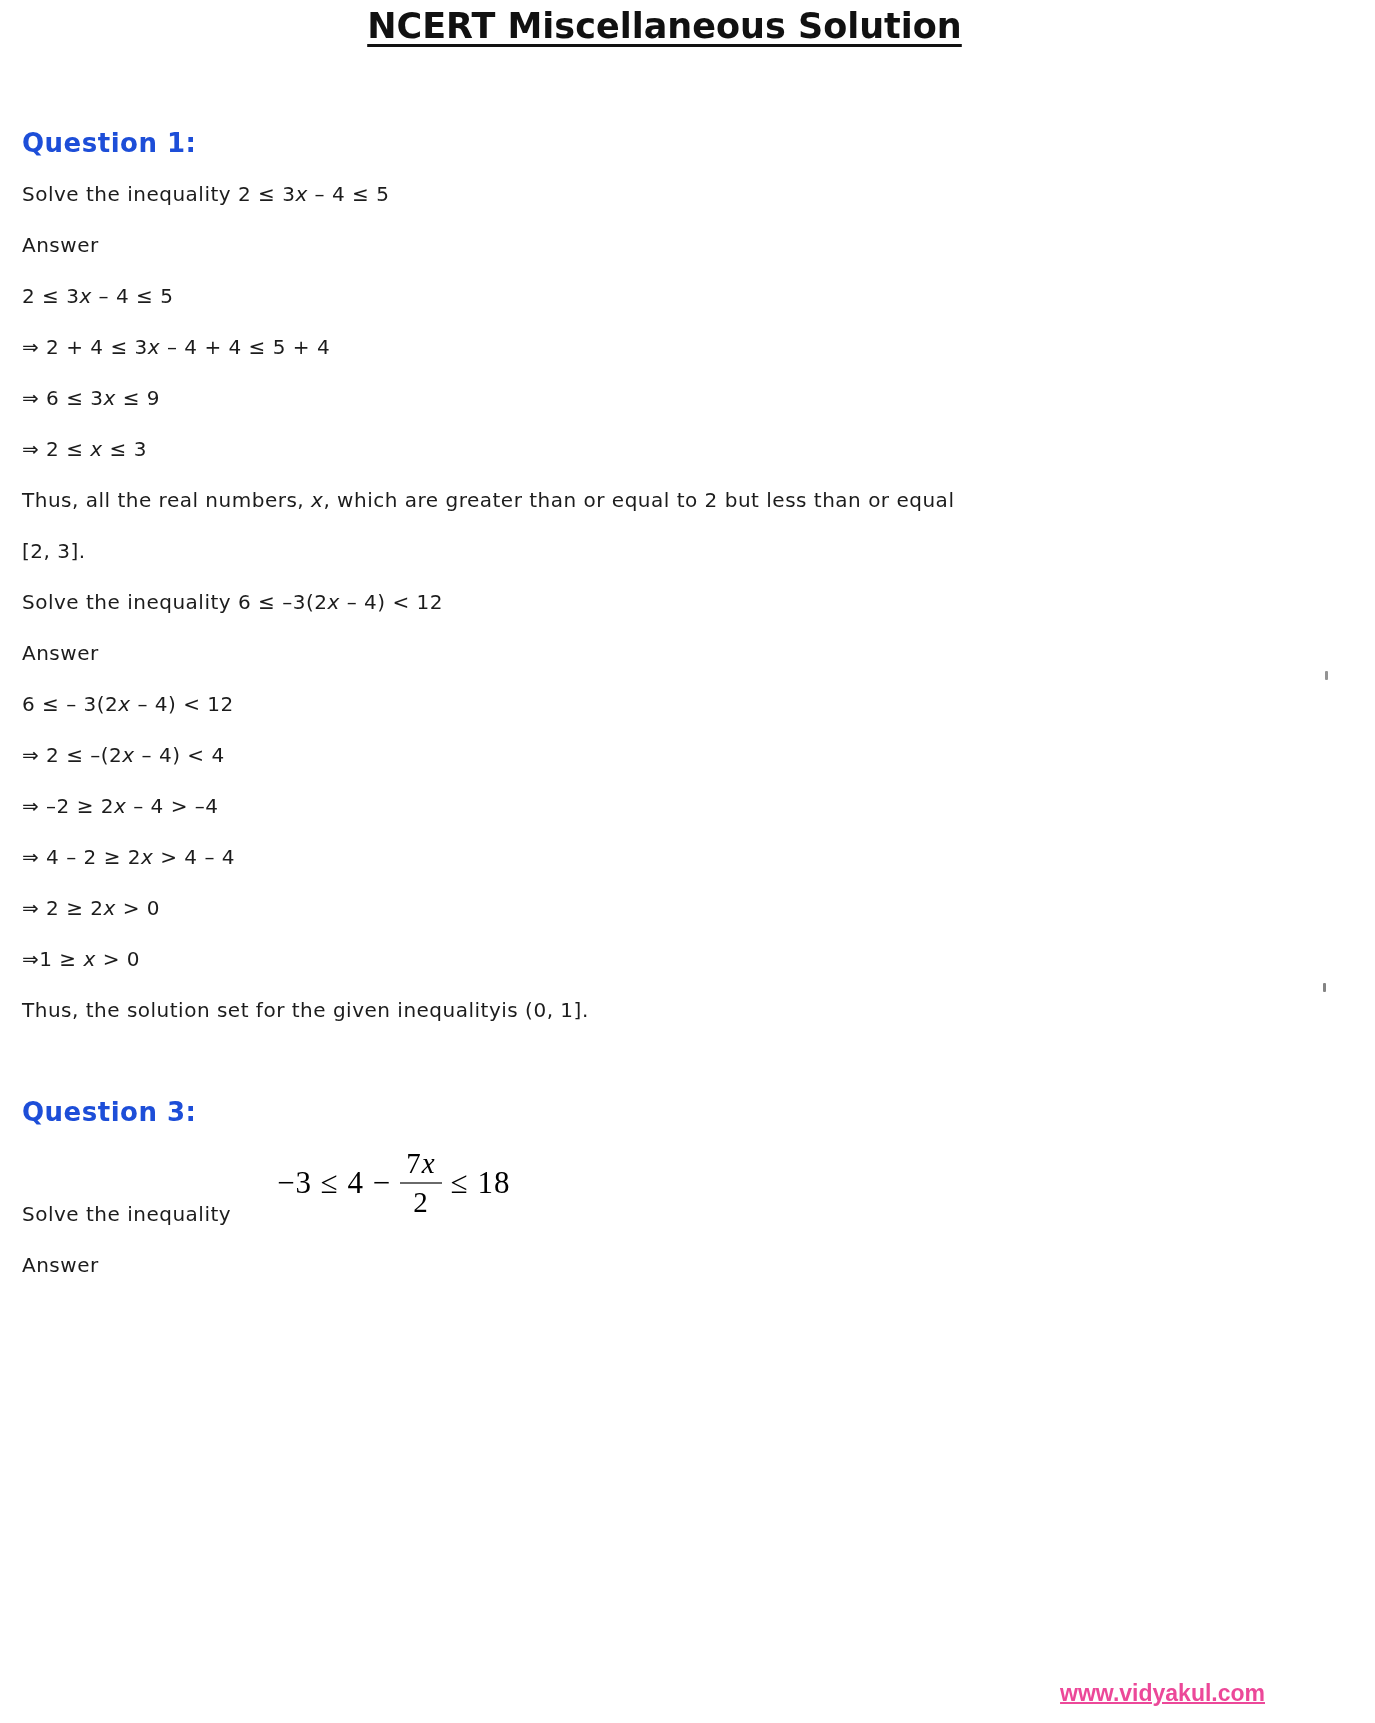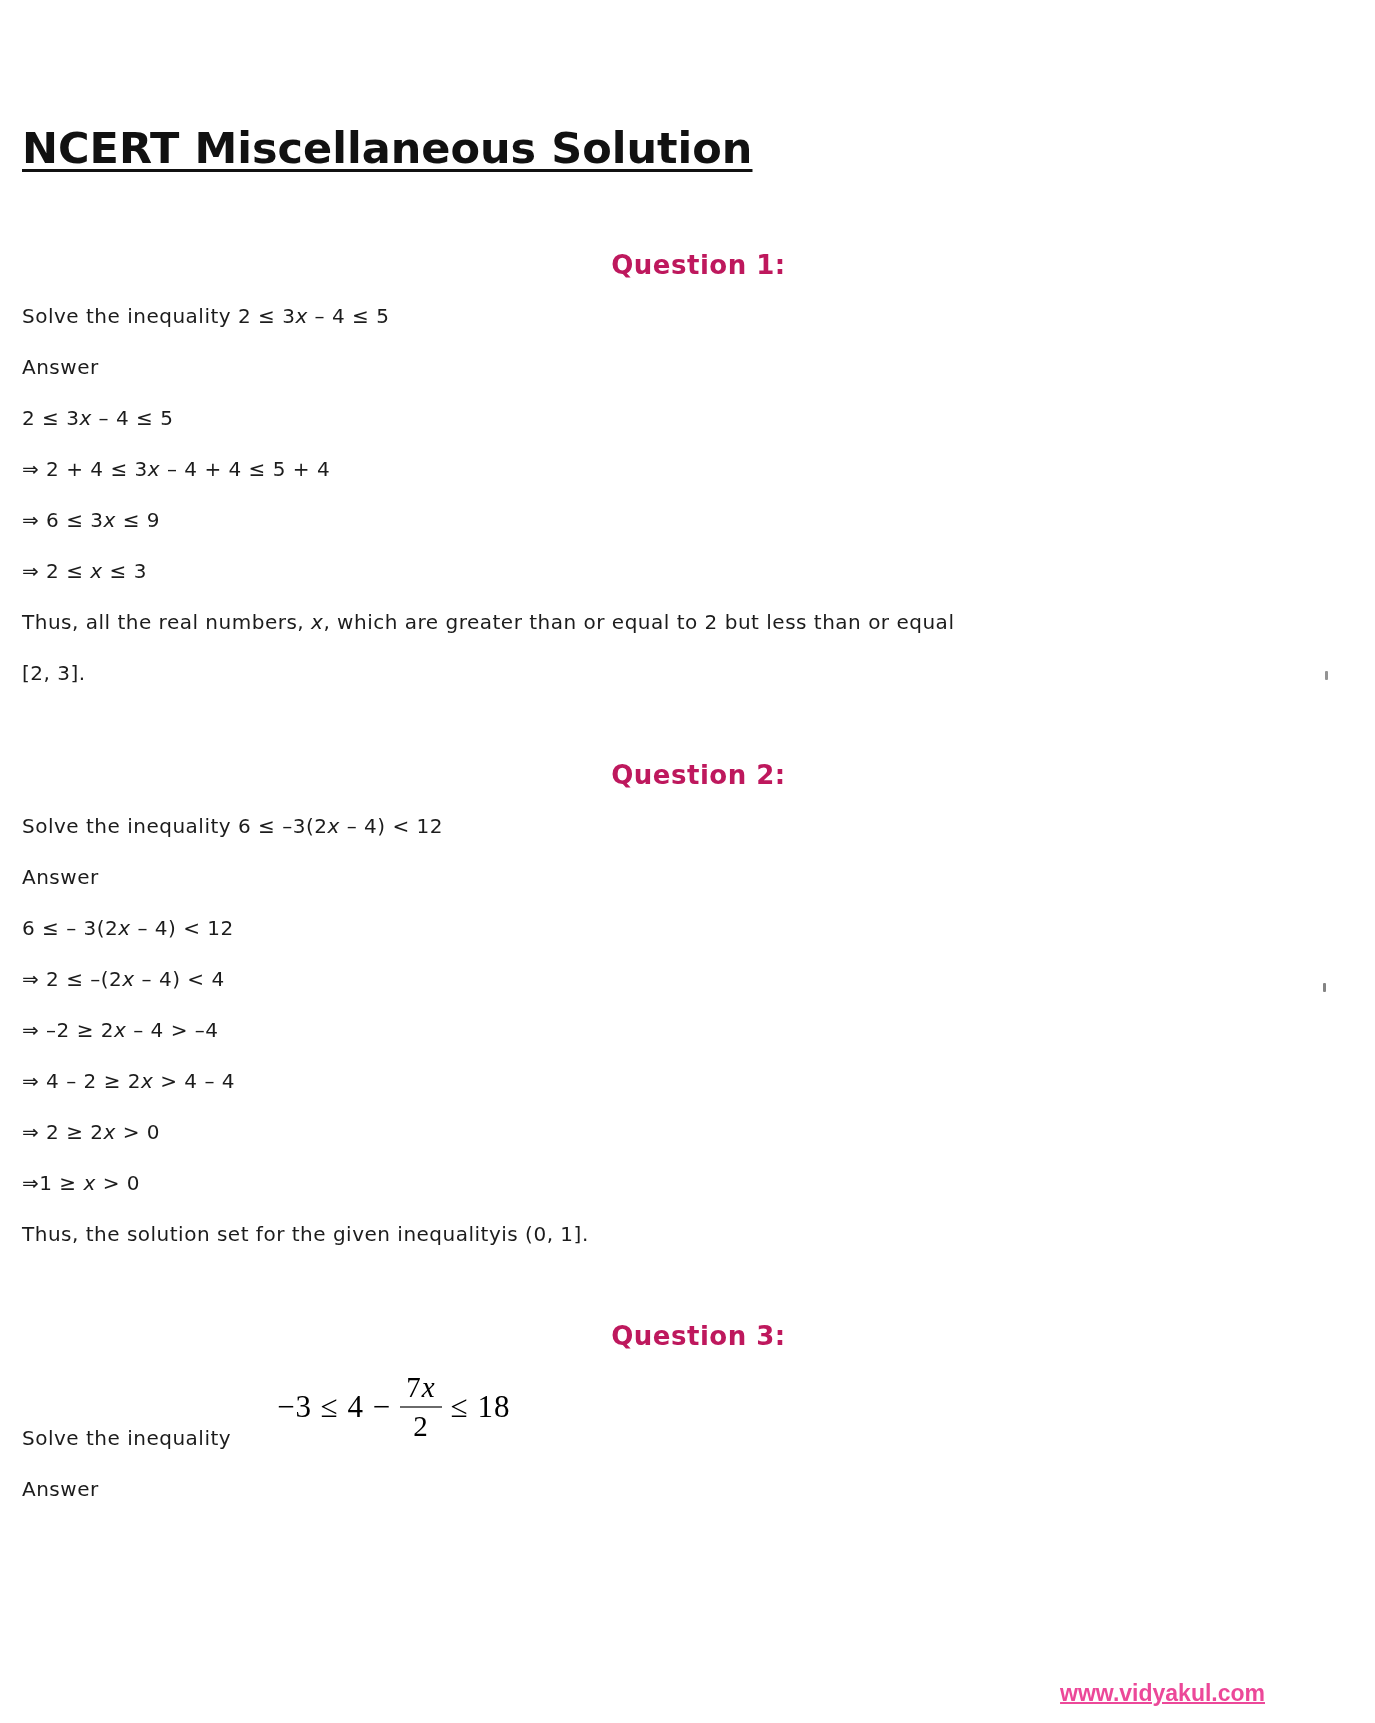--- a/index.html
+++ b/index.html
@@ -7,38 +7,37 @@
     width:1375px; height:1723px;
     background:#ffffff;
     font-family:"DejaVu Sans", sans-serif;
     color:#1c1c1c;
     position:relative;
     overflow:hidden;
   }
   .content { padding-left:22px; }
   .page-title {
     width:1285px;
-    padding-top:122px;
-    font-size:43px;
+    text-align:center;
+    font-size:35px;
     font-weight:bold;
     color:#111111;
     line-height:52px;
   }
   .page-title span {
     text-decoration:underline;
     text-decoration-thickness:3px;
     text-underline-offset:6px;
   }
   .q-heading {
     height:51px; line-height:51px;
     font-size:26px; font-weight:bold;
-    color:#be185d;
+    color:#1d4ed8;
     letter-spacing:0.5px;
     white-space:nowrap;
-    text-align:center;
   }
   .first-heading { margin-top:66px; }
   .section-gap { margin-top:51px; }
   .line {
     height:51px; line-height:51px;
     font-size:20px;
     letter-spacing:0.5px;
     white-space:nowrap;
   }
   .line em, .formula em { font-style:italic; }
@@ -101,21 +100,20 @@
     <div class="line">Answer</div>
     <div class="line">2 ≤ 3<em>x</em> – 4 ≤ 5</div>
     <div class="line">⇒ 2 + 4 ≤ 3<em>x</em> – 4 + 4 ≤ 5 + 4</div>
     <div class="line">⇒ 6 ≤ 3<em>x</em> ≤ 9</div>
     <div class="line">⇒ 2 ≤ <em>x</em> ≤ 3</div>
     <div class="line">Thus, all the real numbers, <em>x</em>, which are greater than or equal to 2 but less than or equal</div>
     <div class="line">[2, 3].</div>
   </div>
 
   <div>
-    <div class="q-heading section-gap">Question 2:</div>
     <div class="line">Solve the inequality 6 ≤ –3(2<em>x</em> – 4) &lt; 12</div>
     <div class="line">Answer</div>
     <div class="line">6 ≤ – 3(2<em>x</em> – 4) &lt; 12</div>
     <div class="line">⇒ 2 ≤ –(2<em>x</em> – 4) &lt; 4</div>
     <div class="line">⇒ –2 ≥ 2<em>x</em> – 4 &gt; –4</div>
     <div class="line">⇒ 4 – 2 ≥ 2<em>x</em> &gt; 4 – 4</div>
     <div class="line">⇒ 2 ≥ 2<em>x</em> &gt; 0</div>
     <div class="line">⇒1 ≥ <em>x</em> &gt; 0</div>
     <div class="line">Thus, the solution set for the given inequalityis (0, 1].</div>
   </div>

